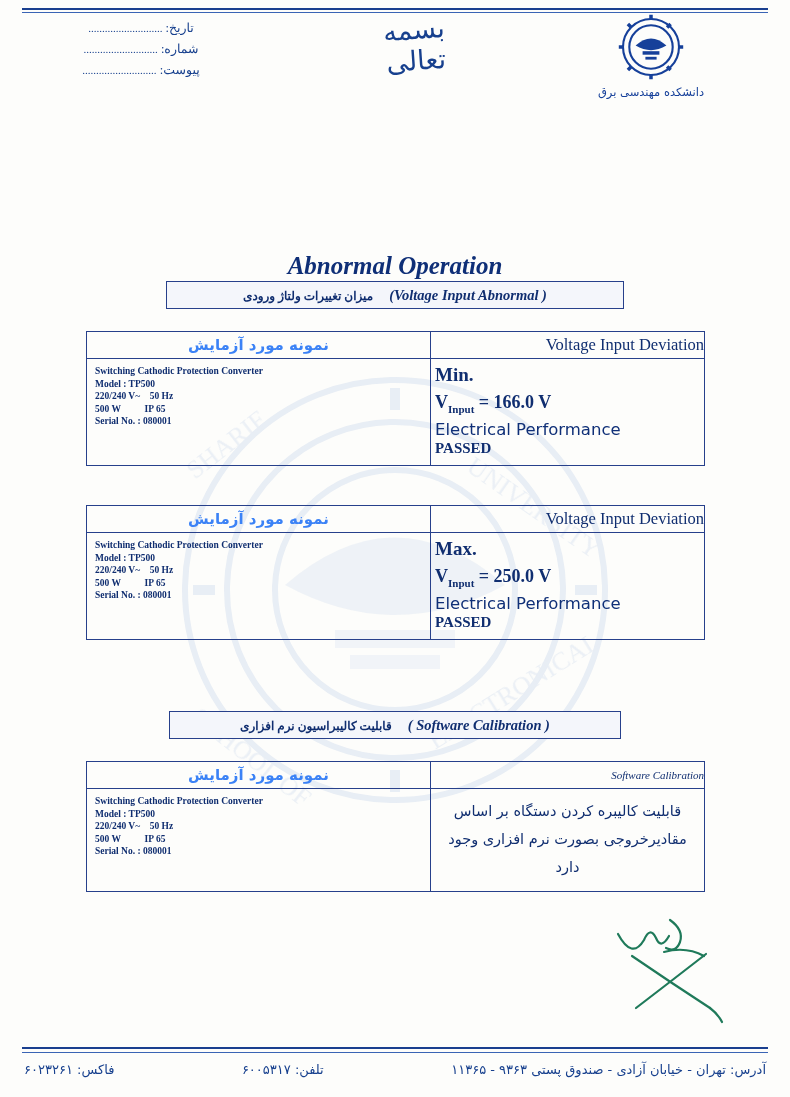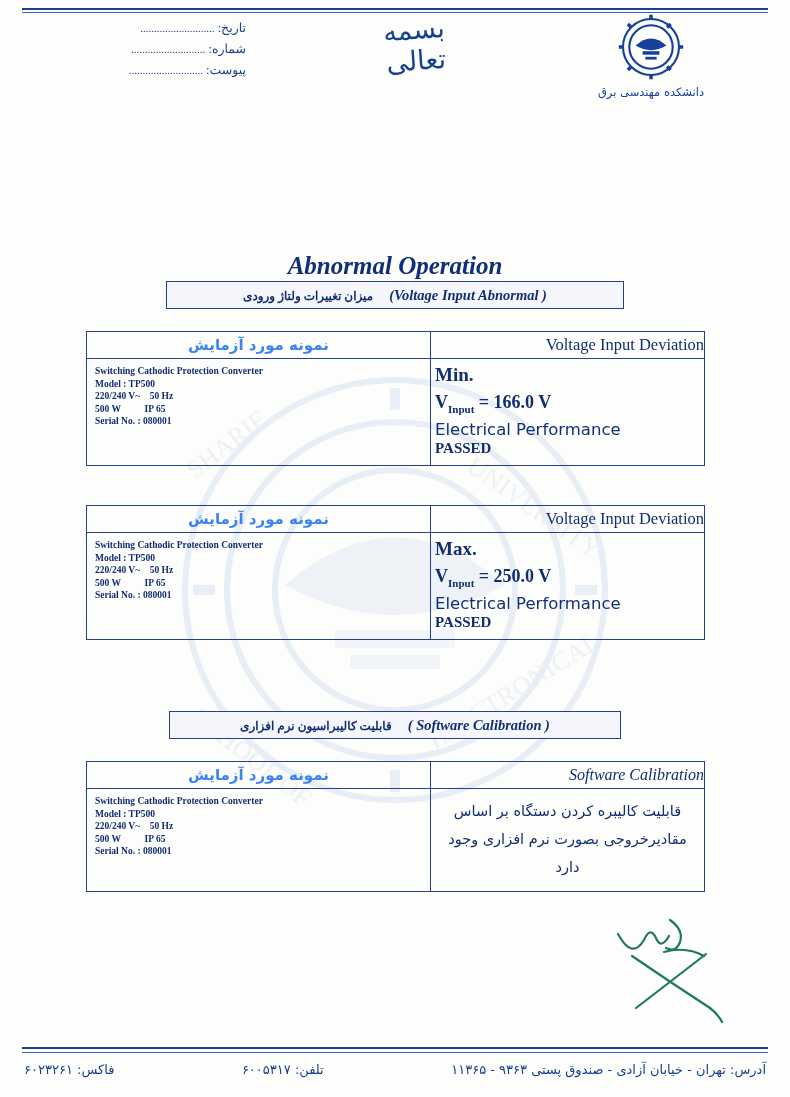--- a/index.html
+++ b/index.html
@@ -49,21 +49,21 @@
     height: 1px;
     background: #3a64b5;
   }
 
   .header-fields {
     position: absolute;
     left: 36px;
     top: 18px;
     width: 210px;
     direction: rtl;
-    text-align: right;
+    text-align: center;
     font-size: 12.5px;
     color: #17408e;
     line-height: 21px;
   }
   .header-fields .row {
     white-space: nowrap;
   }
   .dots {
     letter-spacing: 1px;
     font-size: 11px;
@@ -184,21 +184,21 @@
   .cell-head-en {
     text-align: right;
     font-size: 16.5px;
     font-weight: normal;
     color: #102e70;
     height: 26px;
     line-height: 26px;
   }
   .cell-head-en.italic {
     font-style: italic;
-    font-size: 16px;
+    font-size: 11px;
   }
 
   .spec {
     padding: 6px 0 8px 8px;
     font-size: 9.5px;
     font-weight: bold;
     color: #102e70;
     line-height: 12.5px;
     font-family: "Liberation Serif", serif;
   }

